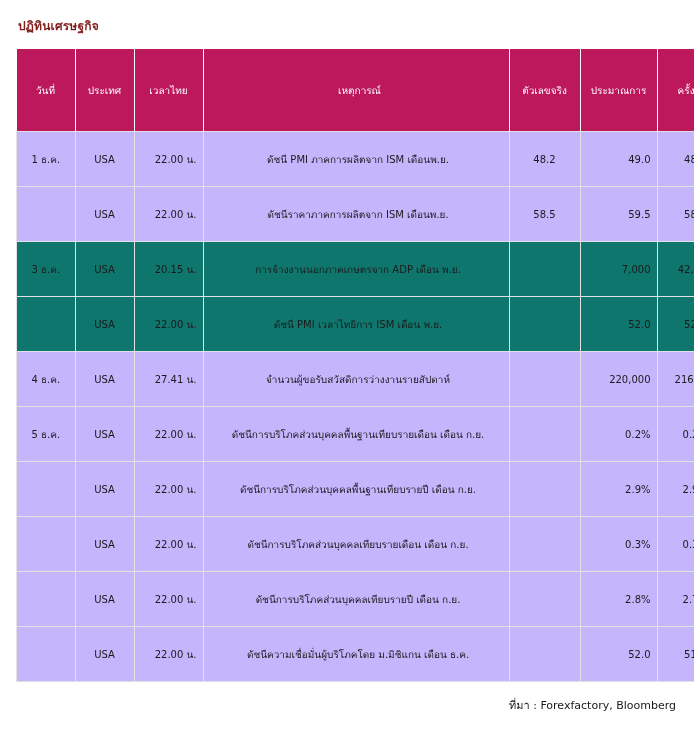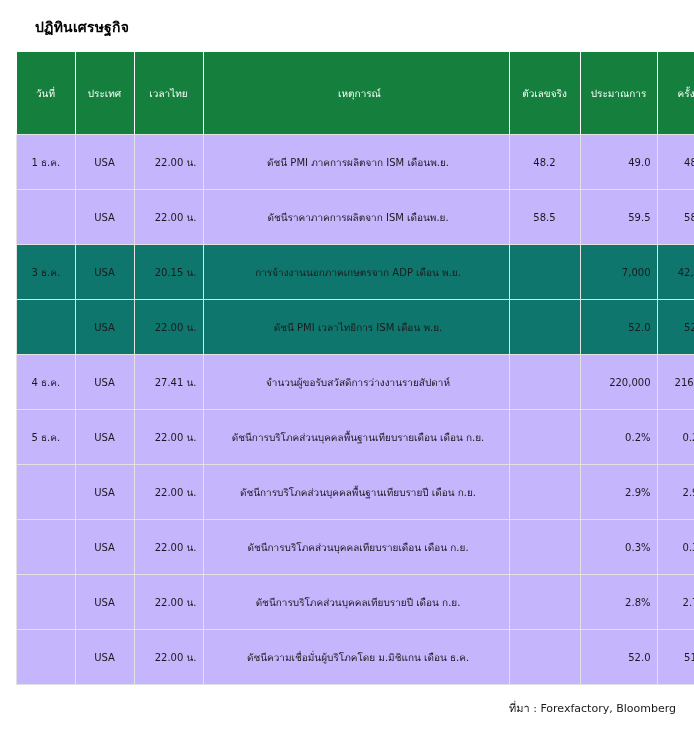--- a/index.html
+++ b/index.html
@@ -14,33 +14,33 @@
     color: #1a1a1a;
     position: relative;
     overflow: hidden;
   }
   .page {
     padding: 10px 16px 0 16px;
     box-sizing: border-box;
     width: 694px;
   }
   .page-title {
-    font-size: 14px;
+    font-size: 12px;
     font-weight: bold;
-    color: #000000;
-    margin: 6px 0 14px 19px;
+    color: #7f1d1d;
+    margin: 6px 0 14px 2px;
     letter-spacing: 0.2px;
   }
   table.calendar {
     border-collapse: collapse;
     width: 662px;
     table-layout: fixed;
   }
   table.calendar thead th {
-    background: #15803d;
+    background: #be185d;
     color: #ffffff;
     font-size: 10px;
     font-weight: normal;
     text-align: center;
     vertical-align: middle;
     height: 78px;
     border-right: 1px solid #ffffff;
     padding: 2px 3px;
   }
   table.calendar thead th:last-child {

